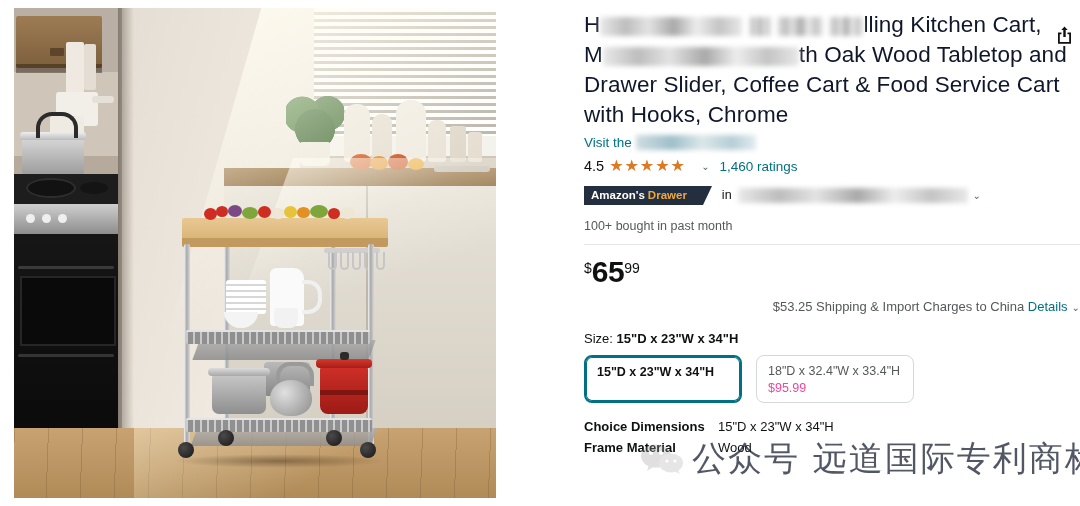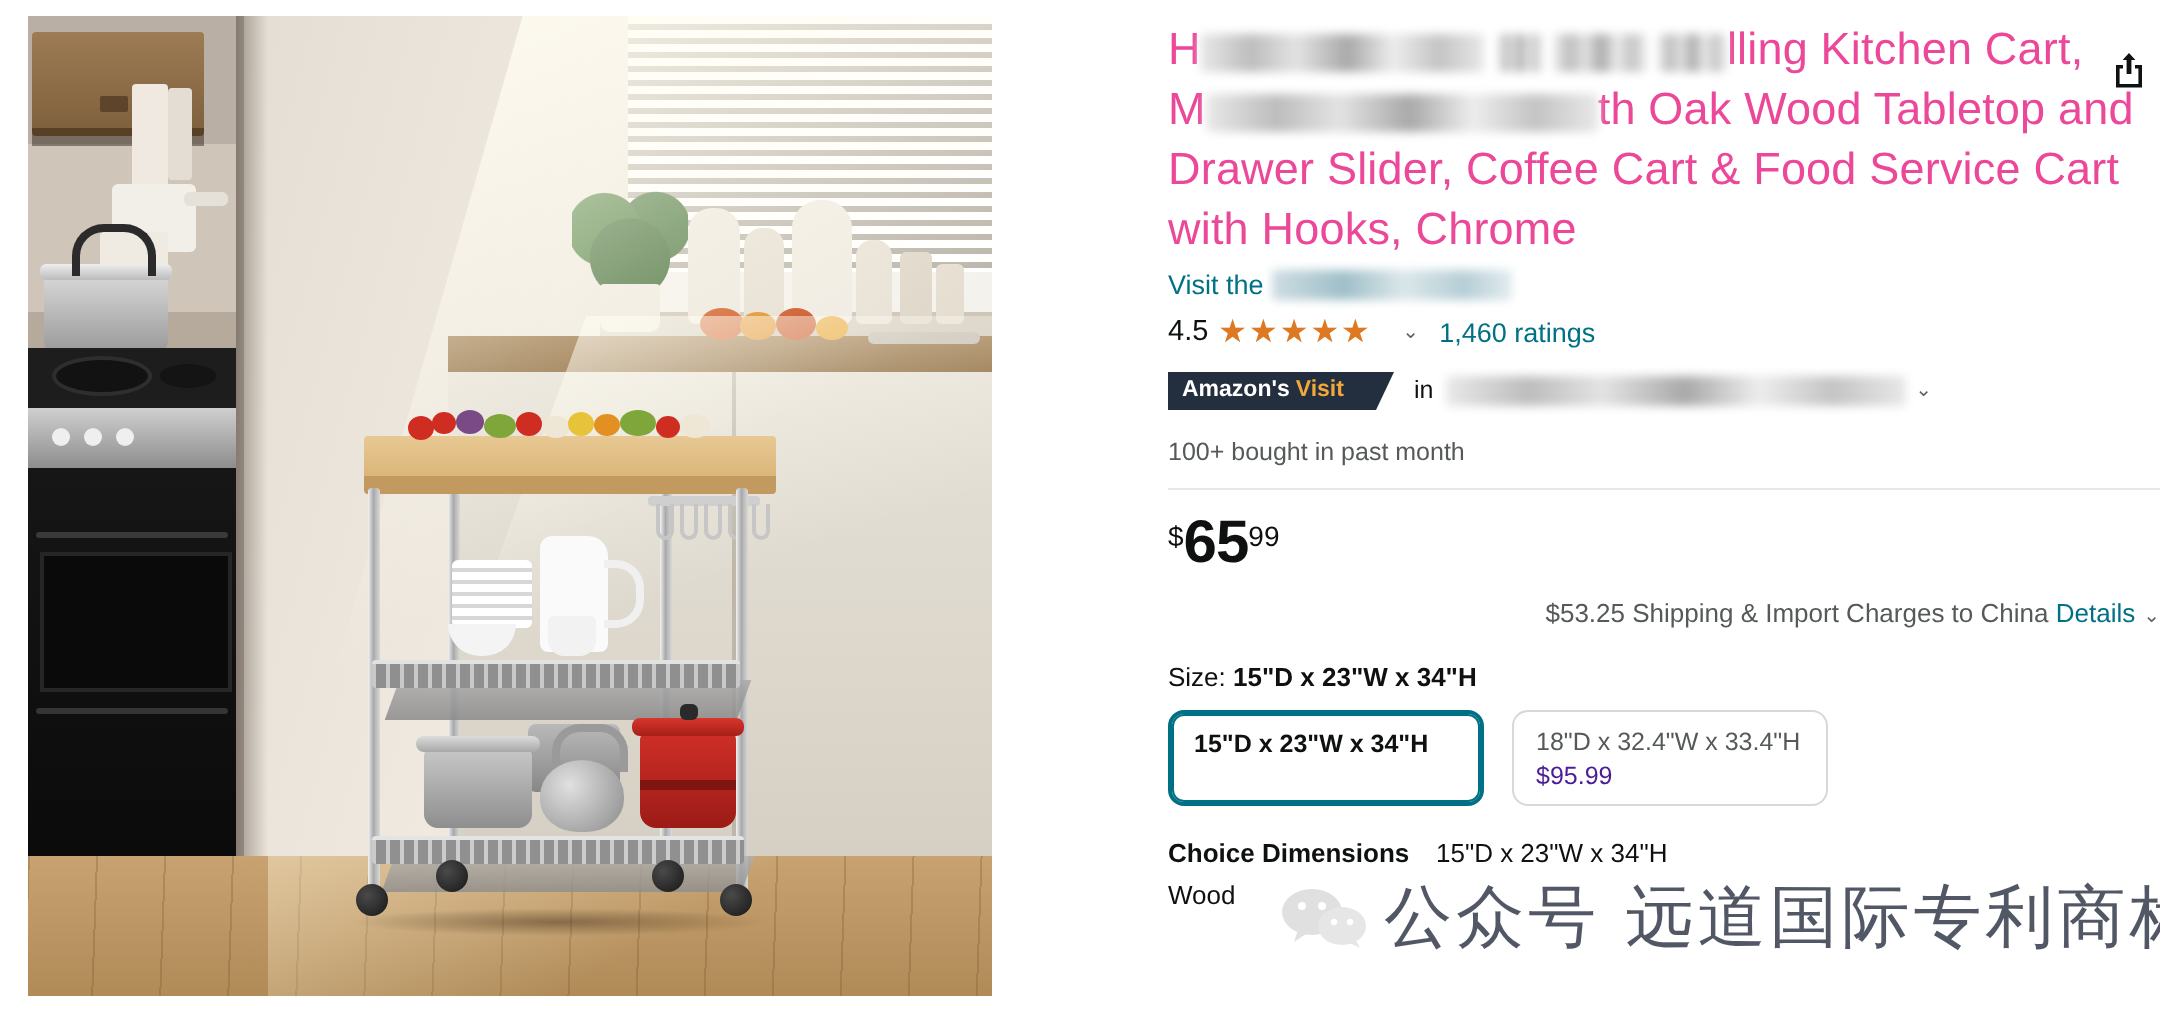--- a/index.html
+++ b/index.html
@@ -159,21 +159,21 @@
   .tom{background:#cf2d22;} .grn{background:#7fa63a;} .org{background:#e39022;}
   .ylw{background:#e7c33a;} .pur{background:#7a4a86;} .wht{background:#efe7d6;}
 
   
   #detail{position:absolute;left:520px;top:0;width:560px;height:506px;background:#fff;}
   #share-btn{position:absolute;left:531px;top:22px;width:26px;height:26px;
     display:flex;align-items:center;justify-content:center;cursor:pointer;}
   #info{position:absolute;left:64px;top:0;width:496px;}
 
   #title{
-    font-size:22.5px;line-height:30px;font-weight:400;color:#ec4899;
+    font-size:22.5px;line-height:30px;font-weight:400;color:#0f172a;
     margin:10px 0 0 0;letter-spacing:.1px;
   }
   .blur{
     display:inline-block;vertical-align:-4px;border-radius:1px;
     background:linear-gradient(90deg,#e9e9e9,#bdbdbd 18%,#e3e3e3 34%,#a9a9a9 52%,#ededed 68%,#c4c4c4 84%,#e8e8e8);
     filter:blur(2.4px);
   }
   .b1{width:142px;height:19px;}
   .b2{width:22px;height:19px;}
   .b3{width:46px;height:19px;}
@@ -218,21 +218,21 @@
   #size-label{margin-top:17px;font-size:13px;color:#0f1111;}
   #size-label b{font-weight:700;}
   #size-options{display:flex;gap:14px;margin-top:9px;}
   .size-btn{width:158px;height:48px;border-radius:8px;box-sizing:border-box;
     padding:7px 0 0 11px;cursor:pointer;background:#fff;}
   .size-btn.sel{border:2px solid #007185;box-shadow:0 0 0 1px #007185 inset;}
   .size-btn.unsel{border:1px solid #d5d9d9;}
   .sz-t{font-size:12.5px;font-weight:700;color:#0f1111;line-height:17px;}
   .sz-p{font-size:12.5px;font-weight:700;color:#c7511f;line-height:17px;}
   .size-btn.unsel .sz-t{font-weight:400;color:#565959;}
-  .size-btn.unsel .sz-p{font-weight:400;color:#4c1d95;}
+  .size-btn.unsel .sz-p{font-weight:400;color:#ec4899;}
 
   #details-table{margin-top:14px;}
   .dt-row{display:flex;margin-bottom:1px;}
   .dt-k{width:134px;font-size:13px;font-weight:700;color:#0f1111;line-height:20px;}
   .dt-v{font-size:13px;color:#0f1111;line-height:20px;}
 
   
   #watermark{position:absolute;left:640px;top:436px;display:flex;align-items:center;
     pointer-events:none;}
   #wm-logo{position:relative;width:44px;height:30px;margin-right:8px;opacity:.30;}
@@ -370,21 +370,21 @@
           <span class="bg">★★★★★</span>
           <span class="fg" id="stars-fg" style="width: 90%;">★★★★★</span>
         </span>
         <span class="chev">⌄</span>
         <span id="ratings-count">1,460 ratings</span>
       </div>
 
       <div id="choice-row">
         <span id="choice-badge">
           <span class="ch-a">Amazon's</span>
-          <span class="ch-c">Visit</span>
+          <span class="ch-c">Drawer</span>
         </span>
         <span class="in-word">in</span>
         <span class="blur b-cat"></span>
         <span class="cat-chev">⌄</span>
       </div>
 
       <div id="bought">100+ bought in past month</div>
       <div class="rule"></div>
 
       <div id="price-block">
@@ -408,20 +408,21 @@
           <div class="sz-p">$95.99</div>
         </div>
       </div>
 
       <div id="details-table">
         <div class="dt-row">
           <div class="dt-k">Choice Dimensions</div>
           <div class="dt-v">15"D x 23"W x 34"H</div>
         </div>
         <div class="dt-row">
+          <div class="dt-k">Frame Material</div>
           <div class="dt-v">Wood</div>
         </div>
       </div>
 
     </div>
   </div>
 
   <div id="watermark">
     <div id="wm-logo">
       <svg width="44" height="30" viewBox="0 0 44 30" aria-hidden="true">

